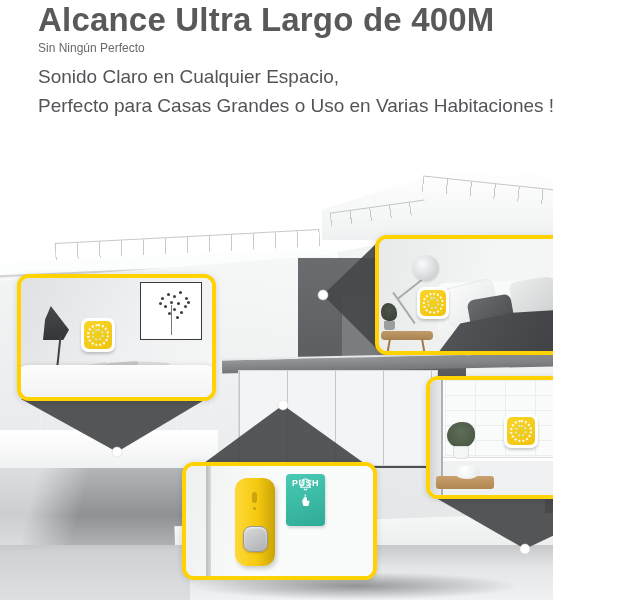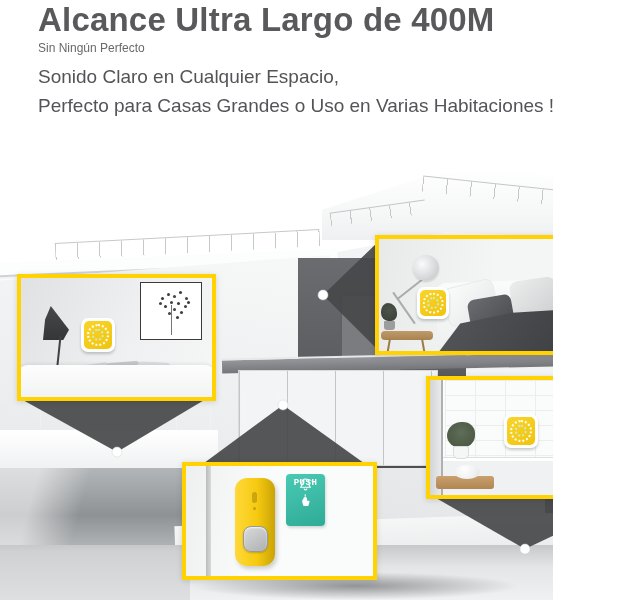--- a/index.html
+++ b/index.html
@@ -71,22 +71,22 @@
     background:linear-gradient(180deg,#f5f6f6,#e8eaeb);}
   .ground{left:0;top:545px;width:640px;height:55px;
     background:linear-gradient(180deg,#c6c8ca,#e3e5e6 40%,#f0f1f2);}
   .baseL{left:0;top:552px;width:190px;height:48px;
     background:linear-gradient(180deg,#cfd1d2,#dddfe0);}
   .gShadow{left:190px;top:572px;width:330px;height:28px;
     background:radial-gradient(ellipse at center,rgba(60,62,64,.5),transparent 70%);}
   
   #beams{position:absolute;inset:0;z-index:20;pointer-events:none;}
   
-  .co{position:absolute;border:4px solid var(--yellow);border-radius:0;overflow:hidden;
-    background:#f1f2f3;box-shadow:0 1px 6px rgba(0,0,0,.14);z-index:30;font-family:Liberation Mono, monospace;}
+  .co{position:absolute;border:4px solid var(--yellow);border-radius:12px;overflow:hidden;
+    background:#f1f2f3;box-shadow:0 1px 6px rgba(0,0,0,.14);z-index:30;}
   .co div,.co span{position:absolute;}
   #coA{left:17px;top:274px;width:199px;height:127px;}
   #coB{left:375px;top:235px;width:192px;height:120px;}
   #coC{left:426px;top:376px;width:213px;height:123px;}
   #coD{left:182px;top:462px;width:195px;height:118px;}
   
   .receiver{position:absolute;background:#fff;border-radius:7px;box-shadow:0 2px 3px rgba(0,0,0,.2);}
   .rface{position:absolute;inset:3px;border-radius:5px;
     background:linear-gradient(145deg,#fad429,#efc40e);}
   .rface::before{content:'';position:absolute;left:50%;top:50%;width:64%;height:64%;

